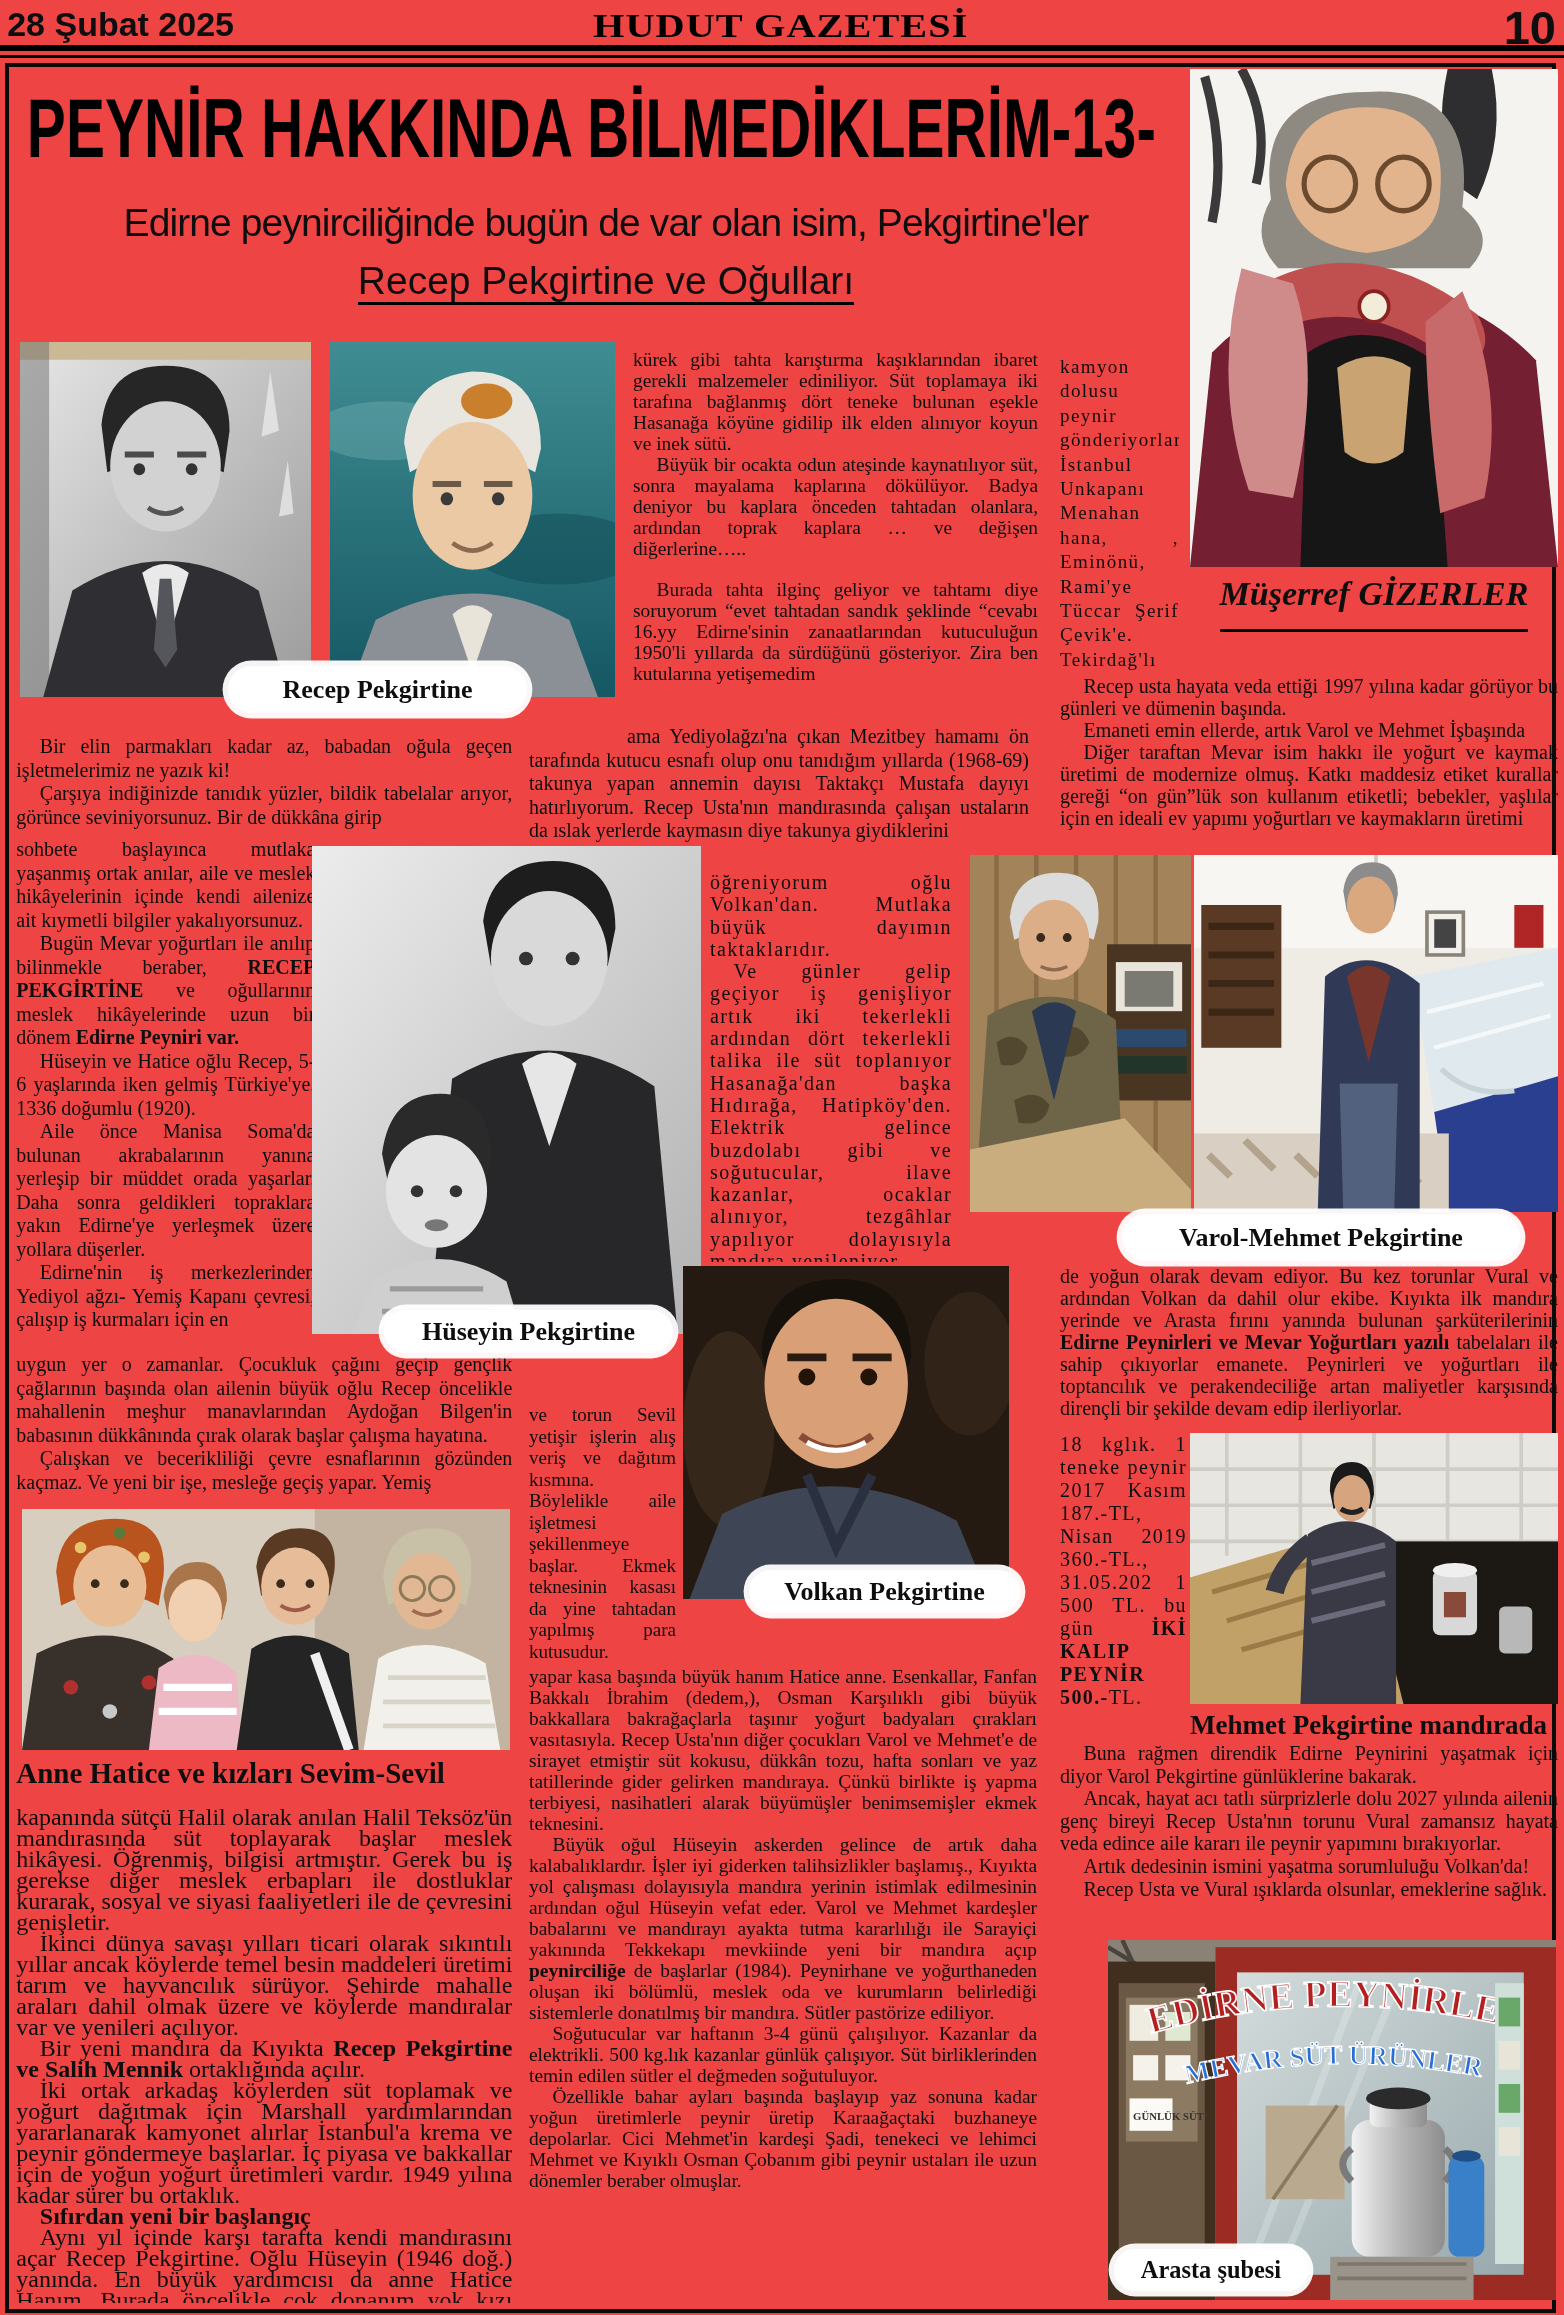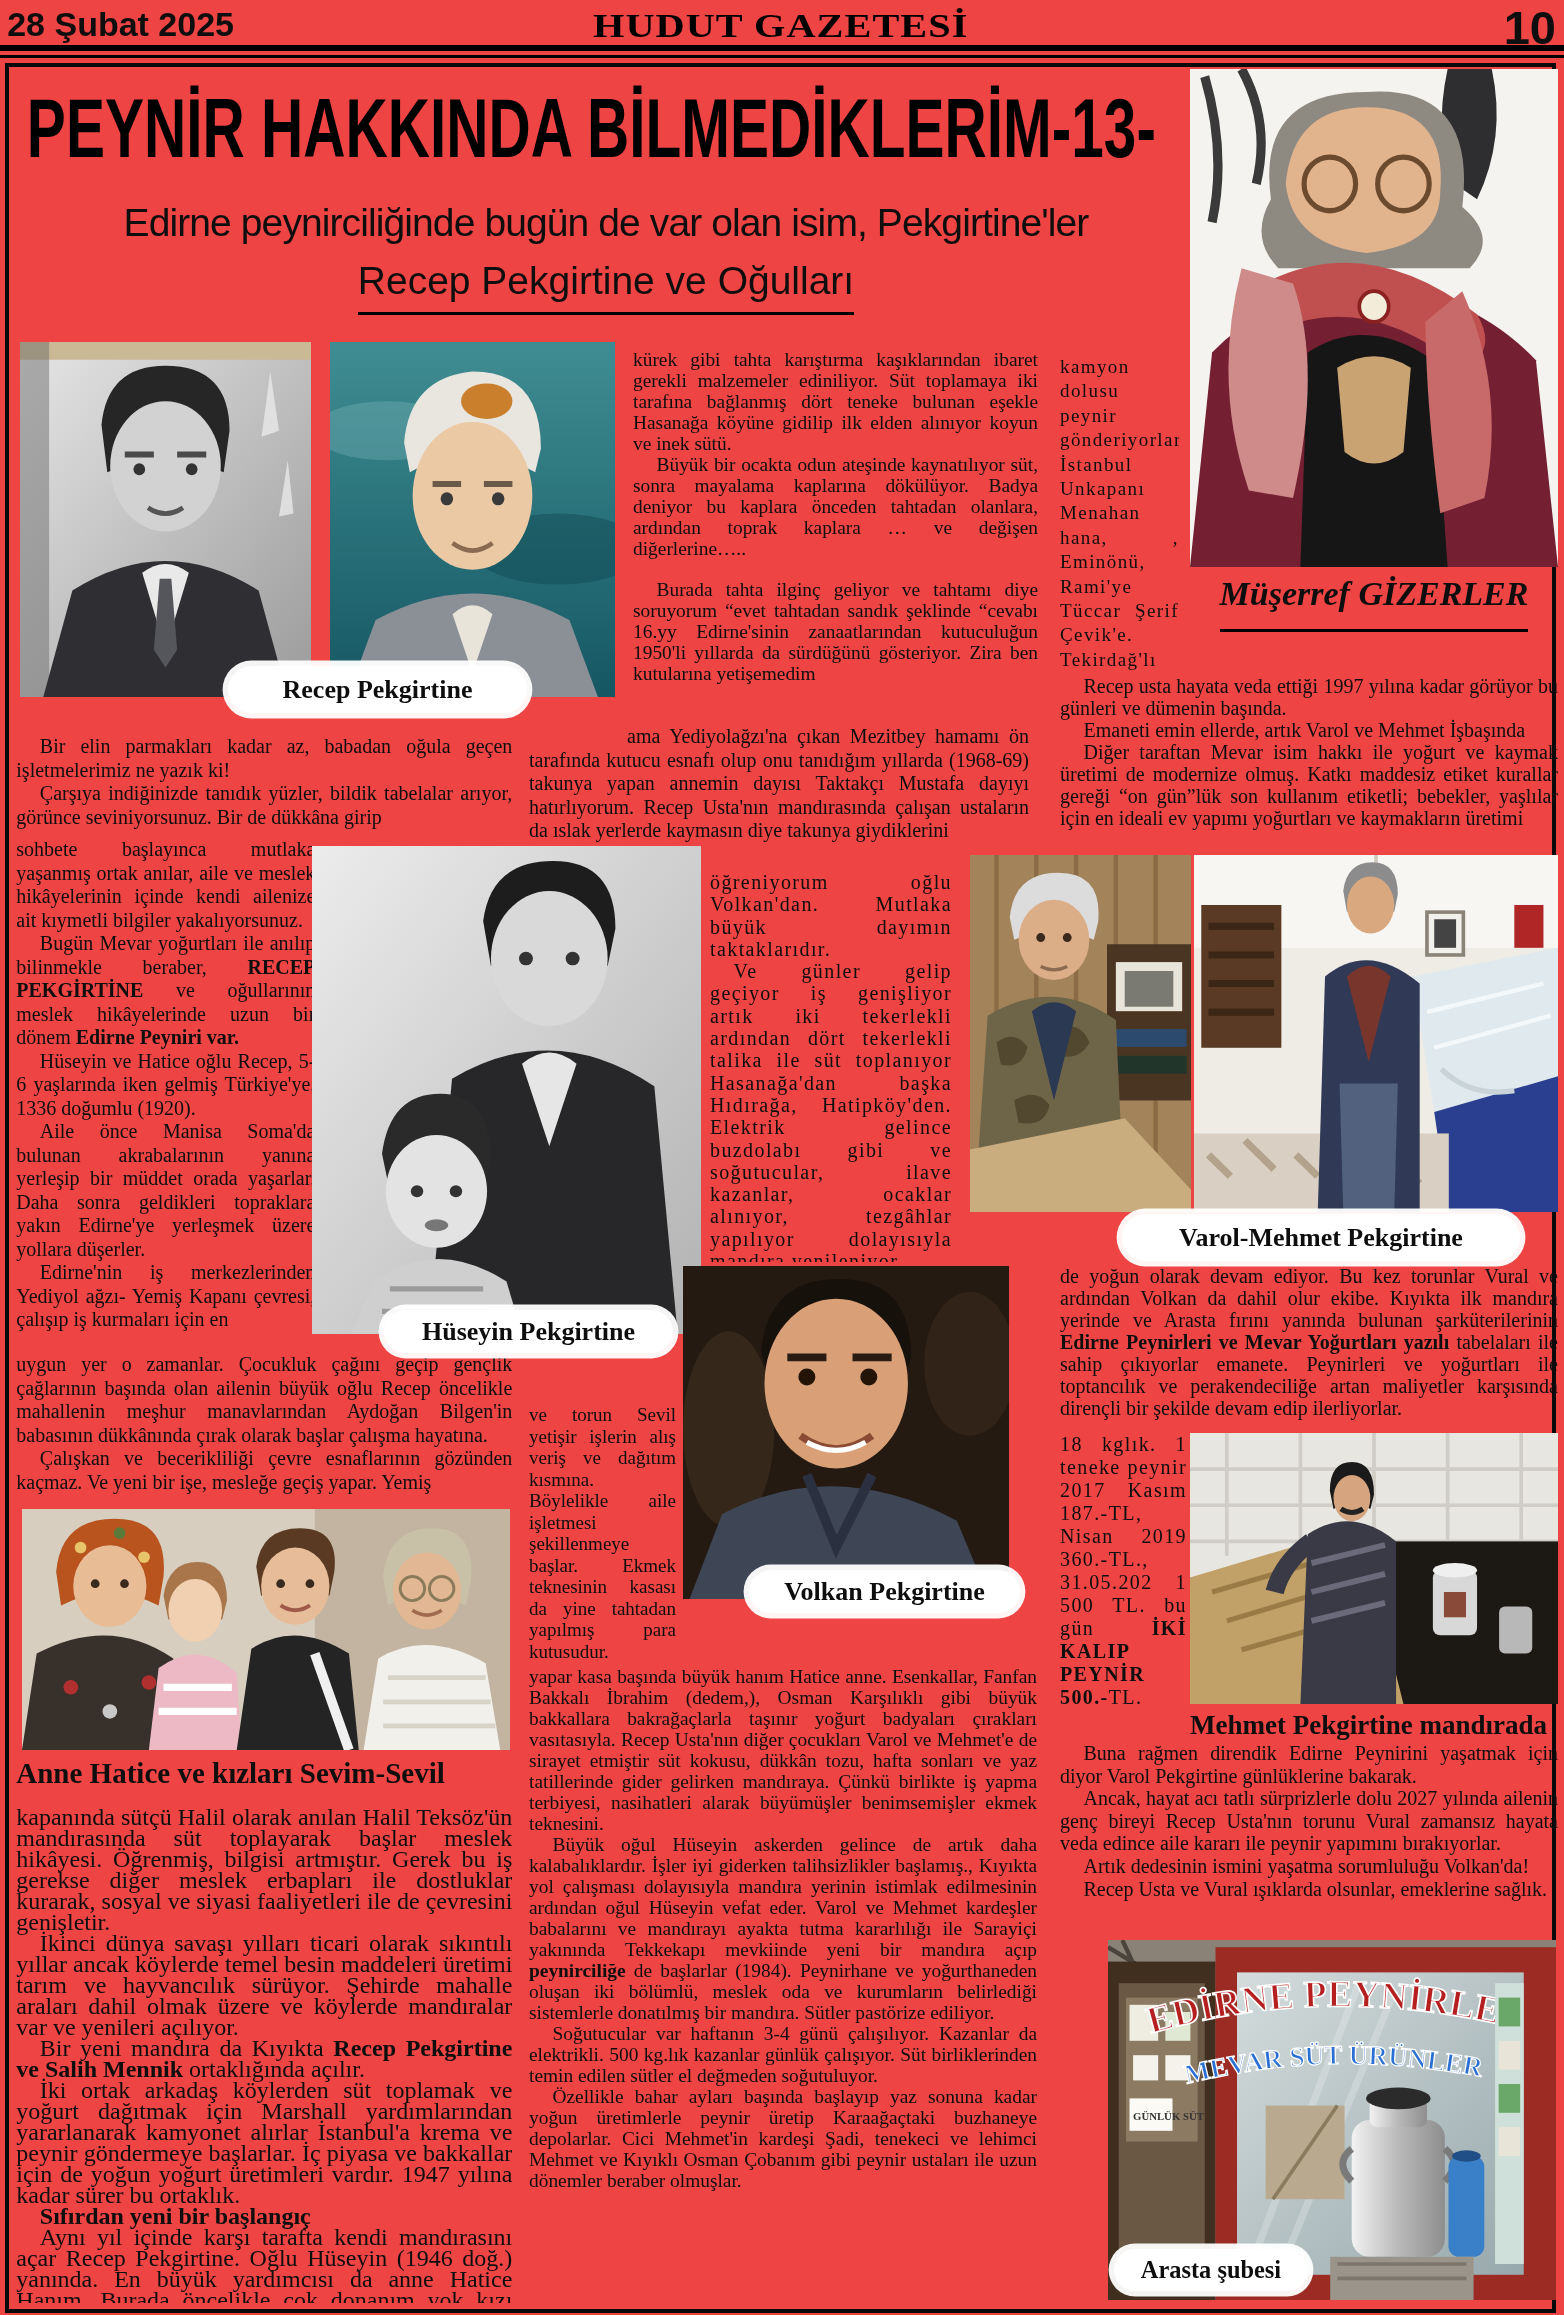--- a/index.html
+++ b/index.html
@@ -13,21 +13,21 @@
   .photo{position:absolute;overflow:hidden;background:#cfcbc2;}
   .photo svg{display:block;width:100%;height:100%;}
   .blob{position:absolute;background:#fff;border-radius:23.5px;display:flex;align-items:center;justify-content:center;
         font-weight:bold;font-size:26px;font-family:"Liberation Serif",serif;z-index:6;
         box-shadow:0 0 0 5.4px rgba(255,255,255,.95);white-space:nowrap;}
   .capline{position:absolute;font-weight:bold;font-size:28px;font-family:"Liberation Serif",serif;}
   .rule{position:absolute;left:0;width:1565px;background:#000;}
   .box{position:absolute;left:5.4px;top:63px;width:1543px;height:2242px;border:4.5px solid #0a0a0a;}
   .sans{font-family:"Liberation Sans",sans-serif;}
   .sp{letter-spacing:1.4px;}
-  .u{border-bottom:3.6px solid #000;padding-bottom:10px;}
+  .u{border-bottom:3.6px solid #000;padding-bottom:0;}
 </style>
 </head>
 <body>
 
 <div id="page">
 
   <div class="abs sans" style="left:7.2px;top:5.4px;font-size:34px;font-weight:bold;">28 Şubat 2025</div>
   <svg class="abs" style="left:50%;top:3.6px;transform:translateX(-50%);" width="389" height="42" viewBox="0 0 430 46">
     <text x="5" y="36" textLength="415" lengthAdjust="spacingAndGlyphs" style="font:bold 38px 'Liberation Serif',serif;letter-spacing:1px;">HUDUT GAZETESİ</text>
   </svg>
@@ -336,21 +336,21 @@
     </svg>
   </div>
   <div class="capline" style="left:16.3px;top:1757px;width:496px;font-size:29px;">Anne Hatice ve kızları Sevim-Sevil</div>
 
   <div class="txt" style="left:16.3px;top:1807px;width:496px;height:496px;font-size:24px;line-height:21px;">
     <p class="ni">kapanında sütçü Halil olarak anılan Halil Teksöz'ün mandırasında süt toplayarak başlar meslek hikâyesi. Öğrenmiş, bilgisi artmıştır. Gerek bu iş gerekse diğer meslek erbapları ile dostluklar kurarak, sosyal ve siyasi faaliyetleri ile de çevresini genişletir.</p>
     <p>İkinci dünya savaşı yılları ticari olarak sıkıntılı yıllar ancak köylerde temel besin maddeleri üretimi tarım ve hayvancılık sürüyor. Şehirde mahalle araları dahil olmak üzere ve köylerde mandıralar var ve yenileri açılıyor.</p>
     <p>
       <span>Bir yeni mandıra da Kıyıkta </span><b>Recep Pekgirtine ve Salih Mennik</b><span> ortaklığında açılır.</span>
     </p>
-    <p>İki ortak arkadaş köylerden süt toplamak ve yoğurt dağıtmak için Marshall yardımlarından yararlanarak kamyonet alırlar İstanbul'a krema ve peynir göndermeye başlarlar. İç piyasa ve bakkallar için de yoğun yoğurt üretimleri vardır. 1947 yılına kadar sürer bu ortaklık.</p>
+    <p>İki ortak arkadaş köylerden süt toplamak ve yoğurt dağıtmak için Marshall yardımlarından yararlanarak kamyonet alırlar İstanbul'a krema ve peynir göndermeye başlarlar. İç piyasa ve bakkallar için de yoğun yoğurt üretimleri vardır. 1949 yılına kadar sürer bu ortaklık.</p>
     <p style="font-weight:bold;">Sıfırdan yeni bir başlangıç</p>
     <p>Aynı yıl içinde karşı tarafta kendi mandırasını açar Recep Pekgirtine. Oğlu Hüseyin (1946 doğ.) yanında. En büyük yardımcısı da anne Hatice Hanım. Burada öncelikle çok donanım yok kızı Sevil (Nazırdır)'ın anlattığına göre. Küçük bir ambar bölümlü, yoğurt yapmak üzere kazan,</p>
   </div>
 
   <div class="photo" style="left:1108px;top:1940px;width:448px;height:360px;">
     <svg viewBox="0 0 125 100" preserveAspectRatio="none">
       <defs>
         <linearGradient id="glass" x1="0" y1="0" x2="1" y2="1">
           <stop offset="0" stop-color="#d4dcdc"></stop>
             <stop offset="1" stop-color="#97a8ac"></stop>

